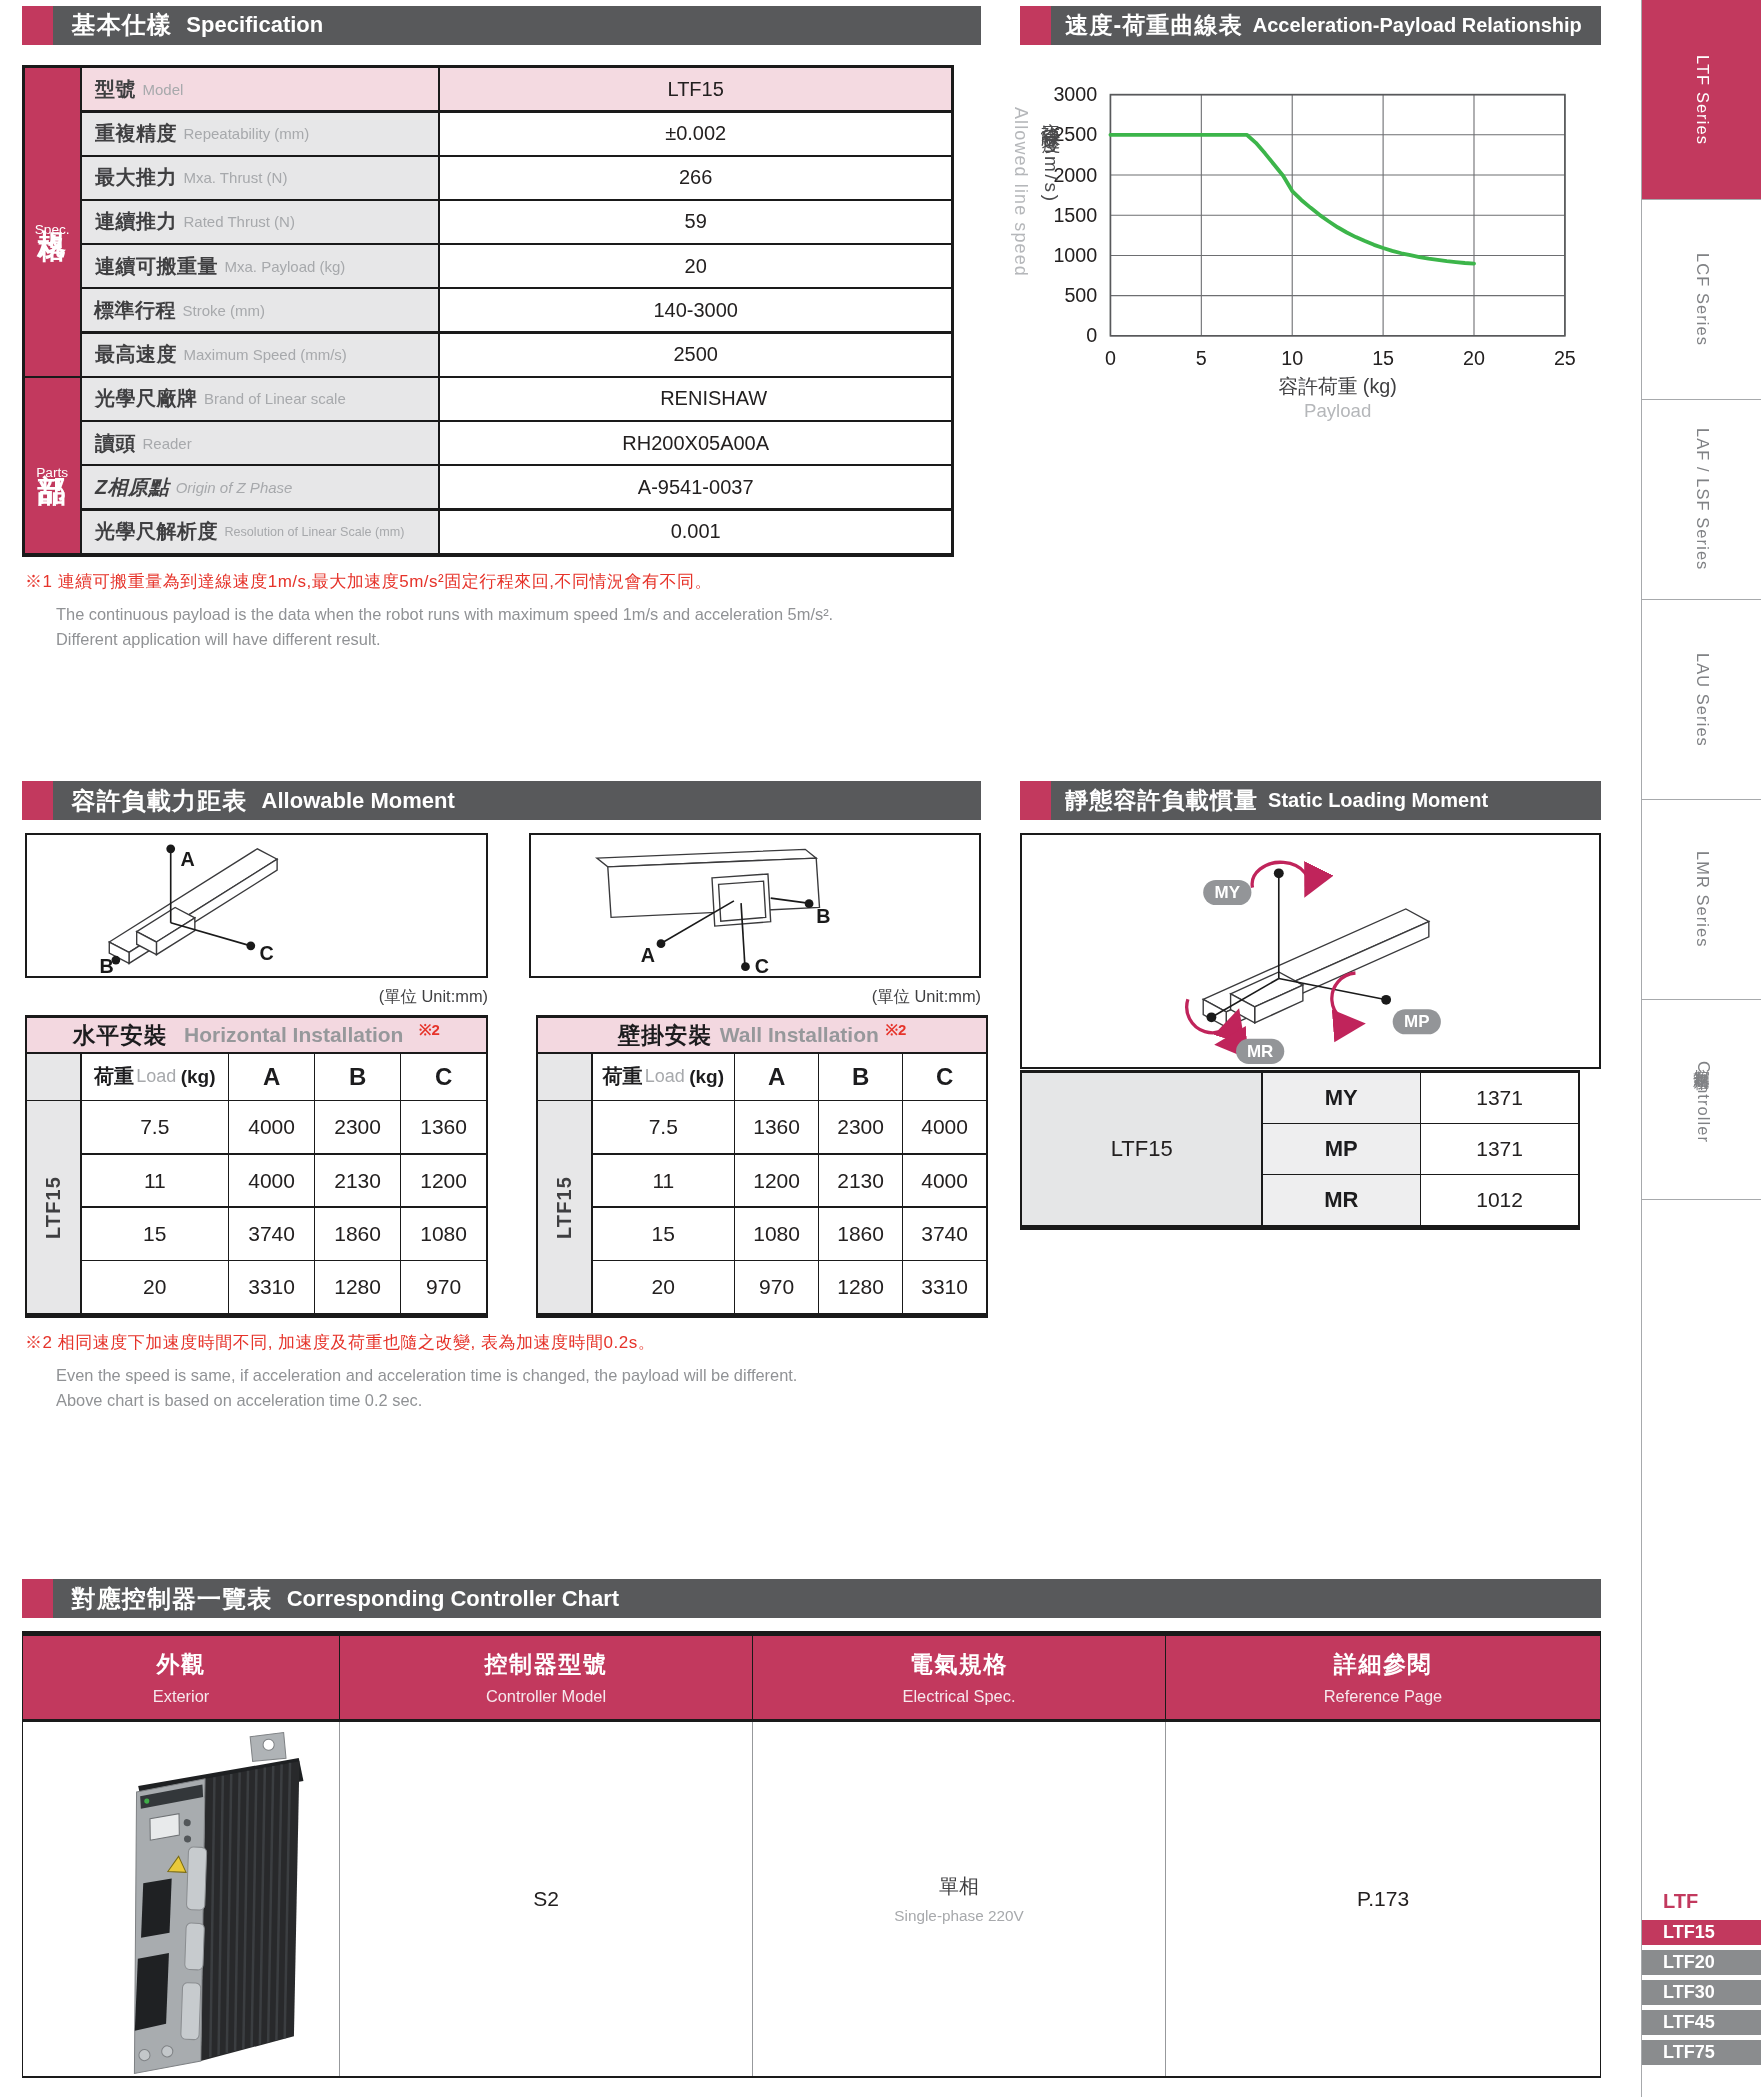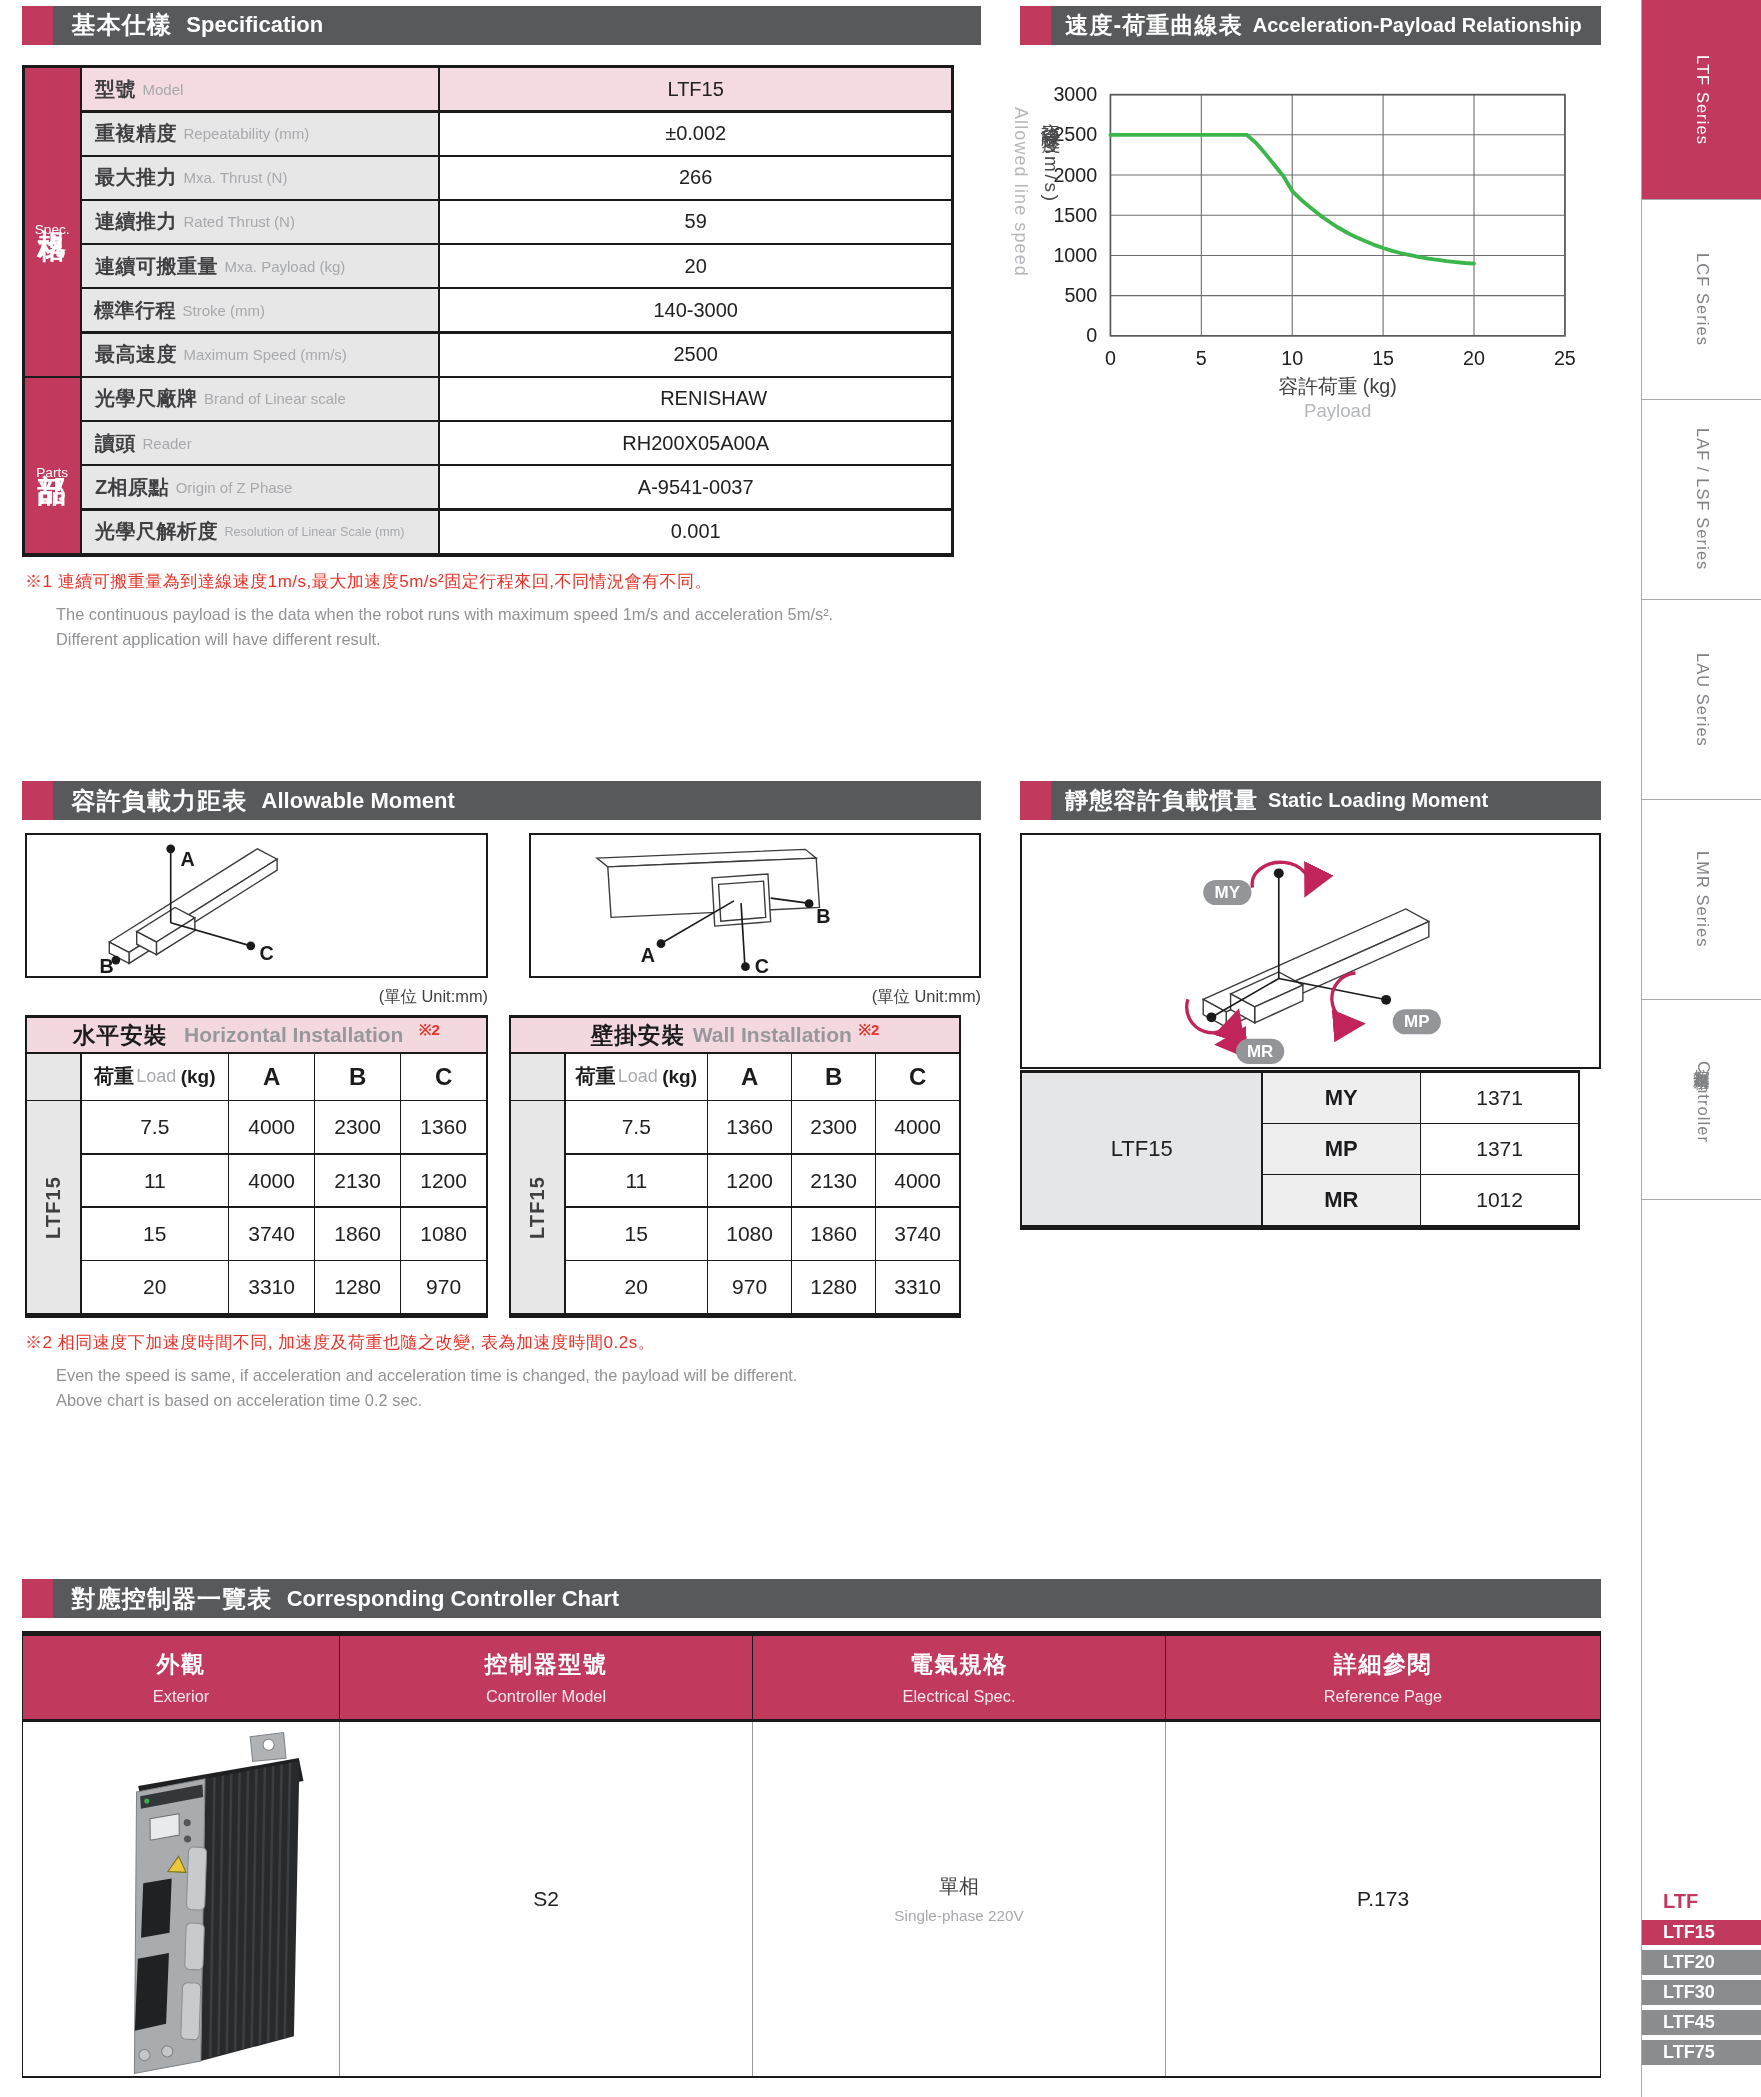--- a/index.html
+++ b/index.html
@@ -54,21 +54,21 @@
   .chart-ylabel-en{left:1010px;top:107px;font-size:18px;color:#B5B7BA;letter-spacing:1.1px;}
 
   
   .diagram-box{position:absolute;background:#fff;border:2.7px solid var(--line-black);}
   .unit-label{position:absolute;text-align:right;font-size:16.4px;color:var(--txt-label);}
 
   
   .install-block{position:absolute;background:var(--line-black);display:grid;gap:1.6px;padding:3.3px 2.2px 5px 2.2px;
     grid-template-rows:34px 46px repeat(4,1fr);}
   #install-left{left:25px;top:1015px;width:463px;height:303px;grid-template-columns:53px 146px repeat(3,1fr);}
-  #install-right{left:509px;top:1015px;width:452px;height:303px;grid-template-columns:53px 141px repeat(3,1fr);}
+  #install-right{left:536px;top:1015px;width:452px;height:303px;grid-template-columns:53px 141px repeat(3,1fr);}
   .inst-title{background:var(--pink2);display:flex;align-items:center;justify-content:center;}
   .it-zh{font-size:22.5px;font-weight:bold;color:#1C1C1E;letter-spacing:1.1px;}
   .it-en{font-size:21px;font-weight:bold;color:#96989B;margin-left:7.7px;}
   .it-note{font-size:15px;color:var(--red);font-weight:bold;margin-left:6.6px;position:relative;top:-6.6px;}
   .cell{background:#fff;display:flex;align-items:center;justify-content:center;}
   .cell.gray{background:var(--cell-gray);}
   .head-load .zh{font-size:20px;font-weight:bold;color:#1C1C1E;}
   .head-load .en{font-size:18px;color:var(--txt-gray);margin-left:2.2px;}
   .head-load .unit{font-size:19px;font-weight:bold;color:#1C1C1E;margin-left:4.4px;}
   .head-letter{font-size:24px;font-weight:bold;color:#1C1C1E;}
@@ -207,21 +207,21 @@
       <div class="spec-label" style="grid-area: 8 / 2;">
         <span class="zh">光學尺廠牌</span>
         <span class="en">Brand of Linear scale</span>
       </div>
       <div class="spec-value" style="grid-area: 8 / 3; padding-left: 36px;">RENISHAW</div>
       <div class="spec-label" style="grid-area: 9 / 2;">
         <span class="zh">讀頭</span>
         <span class="en">Reader</span>
       </div>
       <div class="spec-value" style="grid-area: 9 / 3;">RH200X05A00A</div>
-      <div class="spec-label" style="grid-area: 10 / 2;">
+      <div class="spec-label" style="grid-area: 10 / 2; font-style: italic;">
         <span class="zh">Z相原點</span>
         <span class="en">Origin of Z Phase</span>
       </div>
       <div class="spec-value" style="grid-area: 10 / 3;">A-9541-0037</div>
       <div class="spec-label long" style="grid-area: 11 / 2;">
         <span class="zh">光學尺解析度</span>
         <span class="en">Resolution of Linear Scale (mm)</span>
       </div>
       <div class="spec-value" style="grid-area: 11 / 3;">0.001</div>
     </div>

